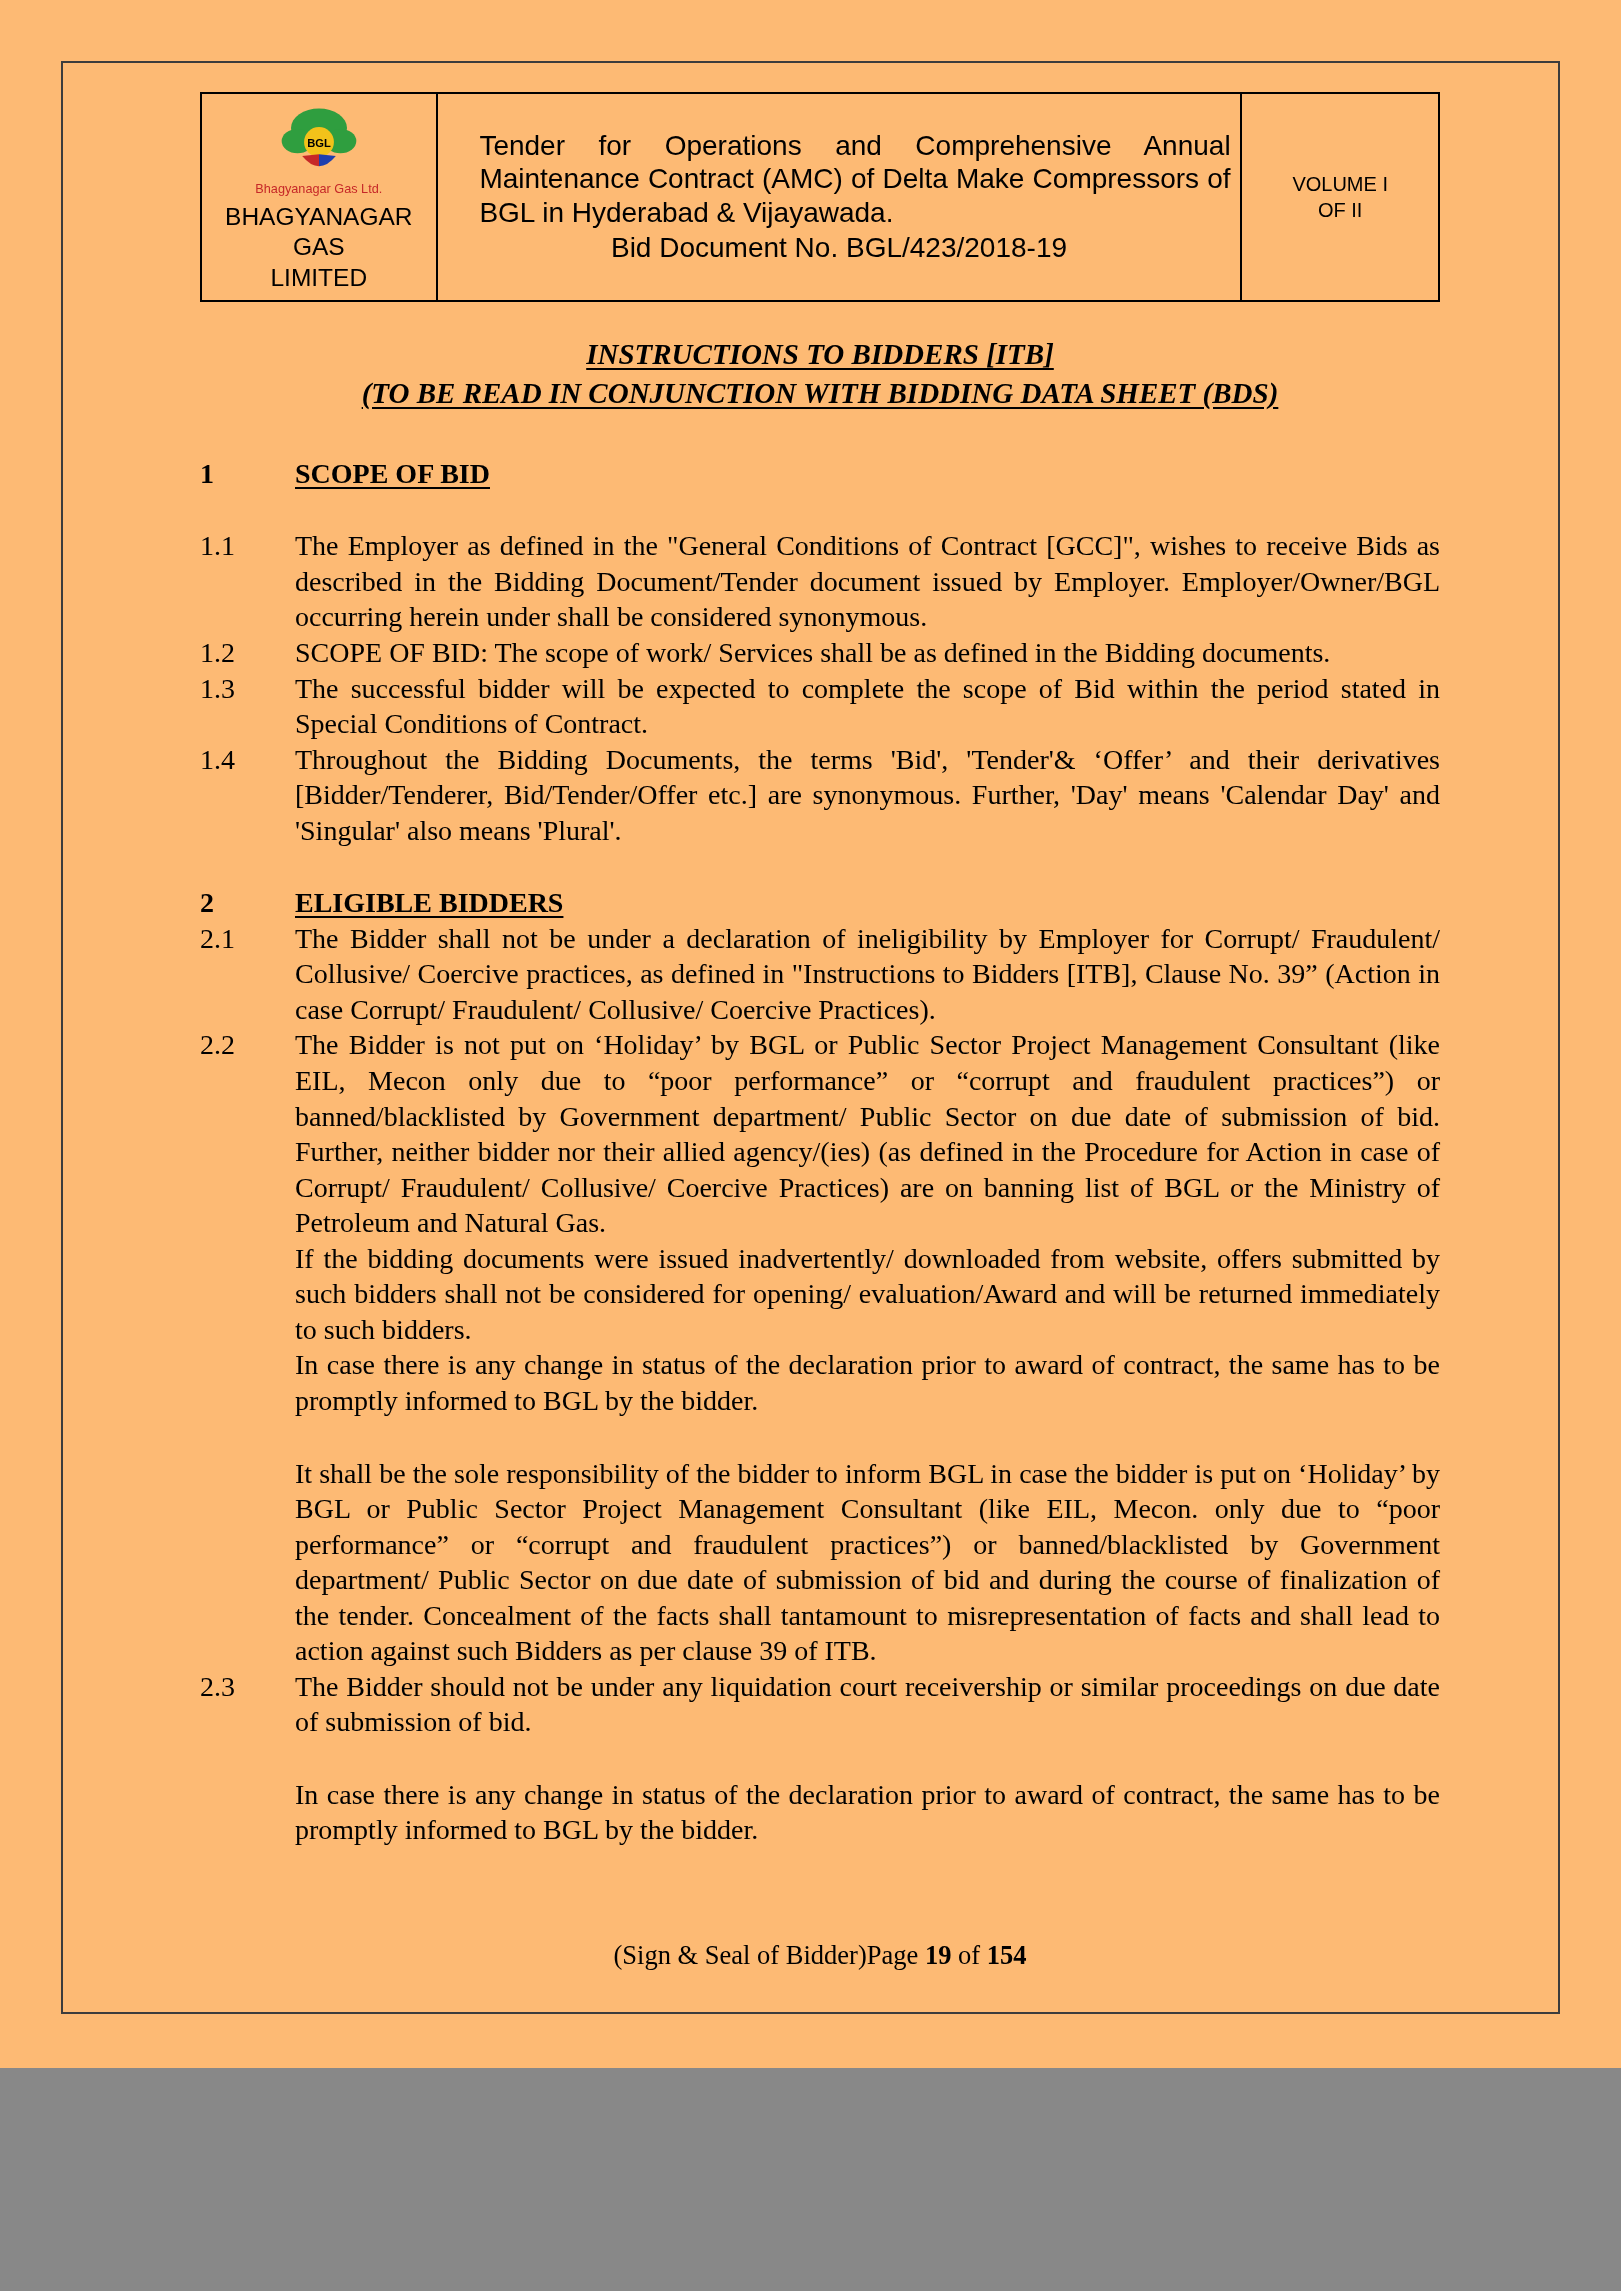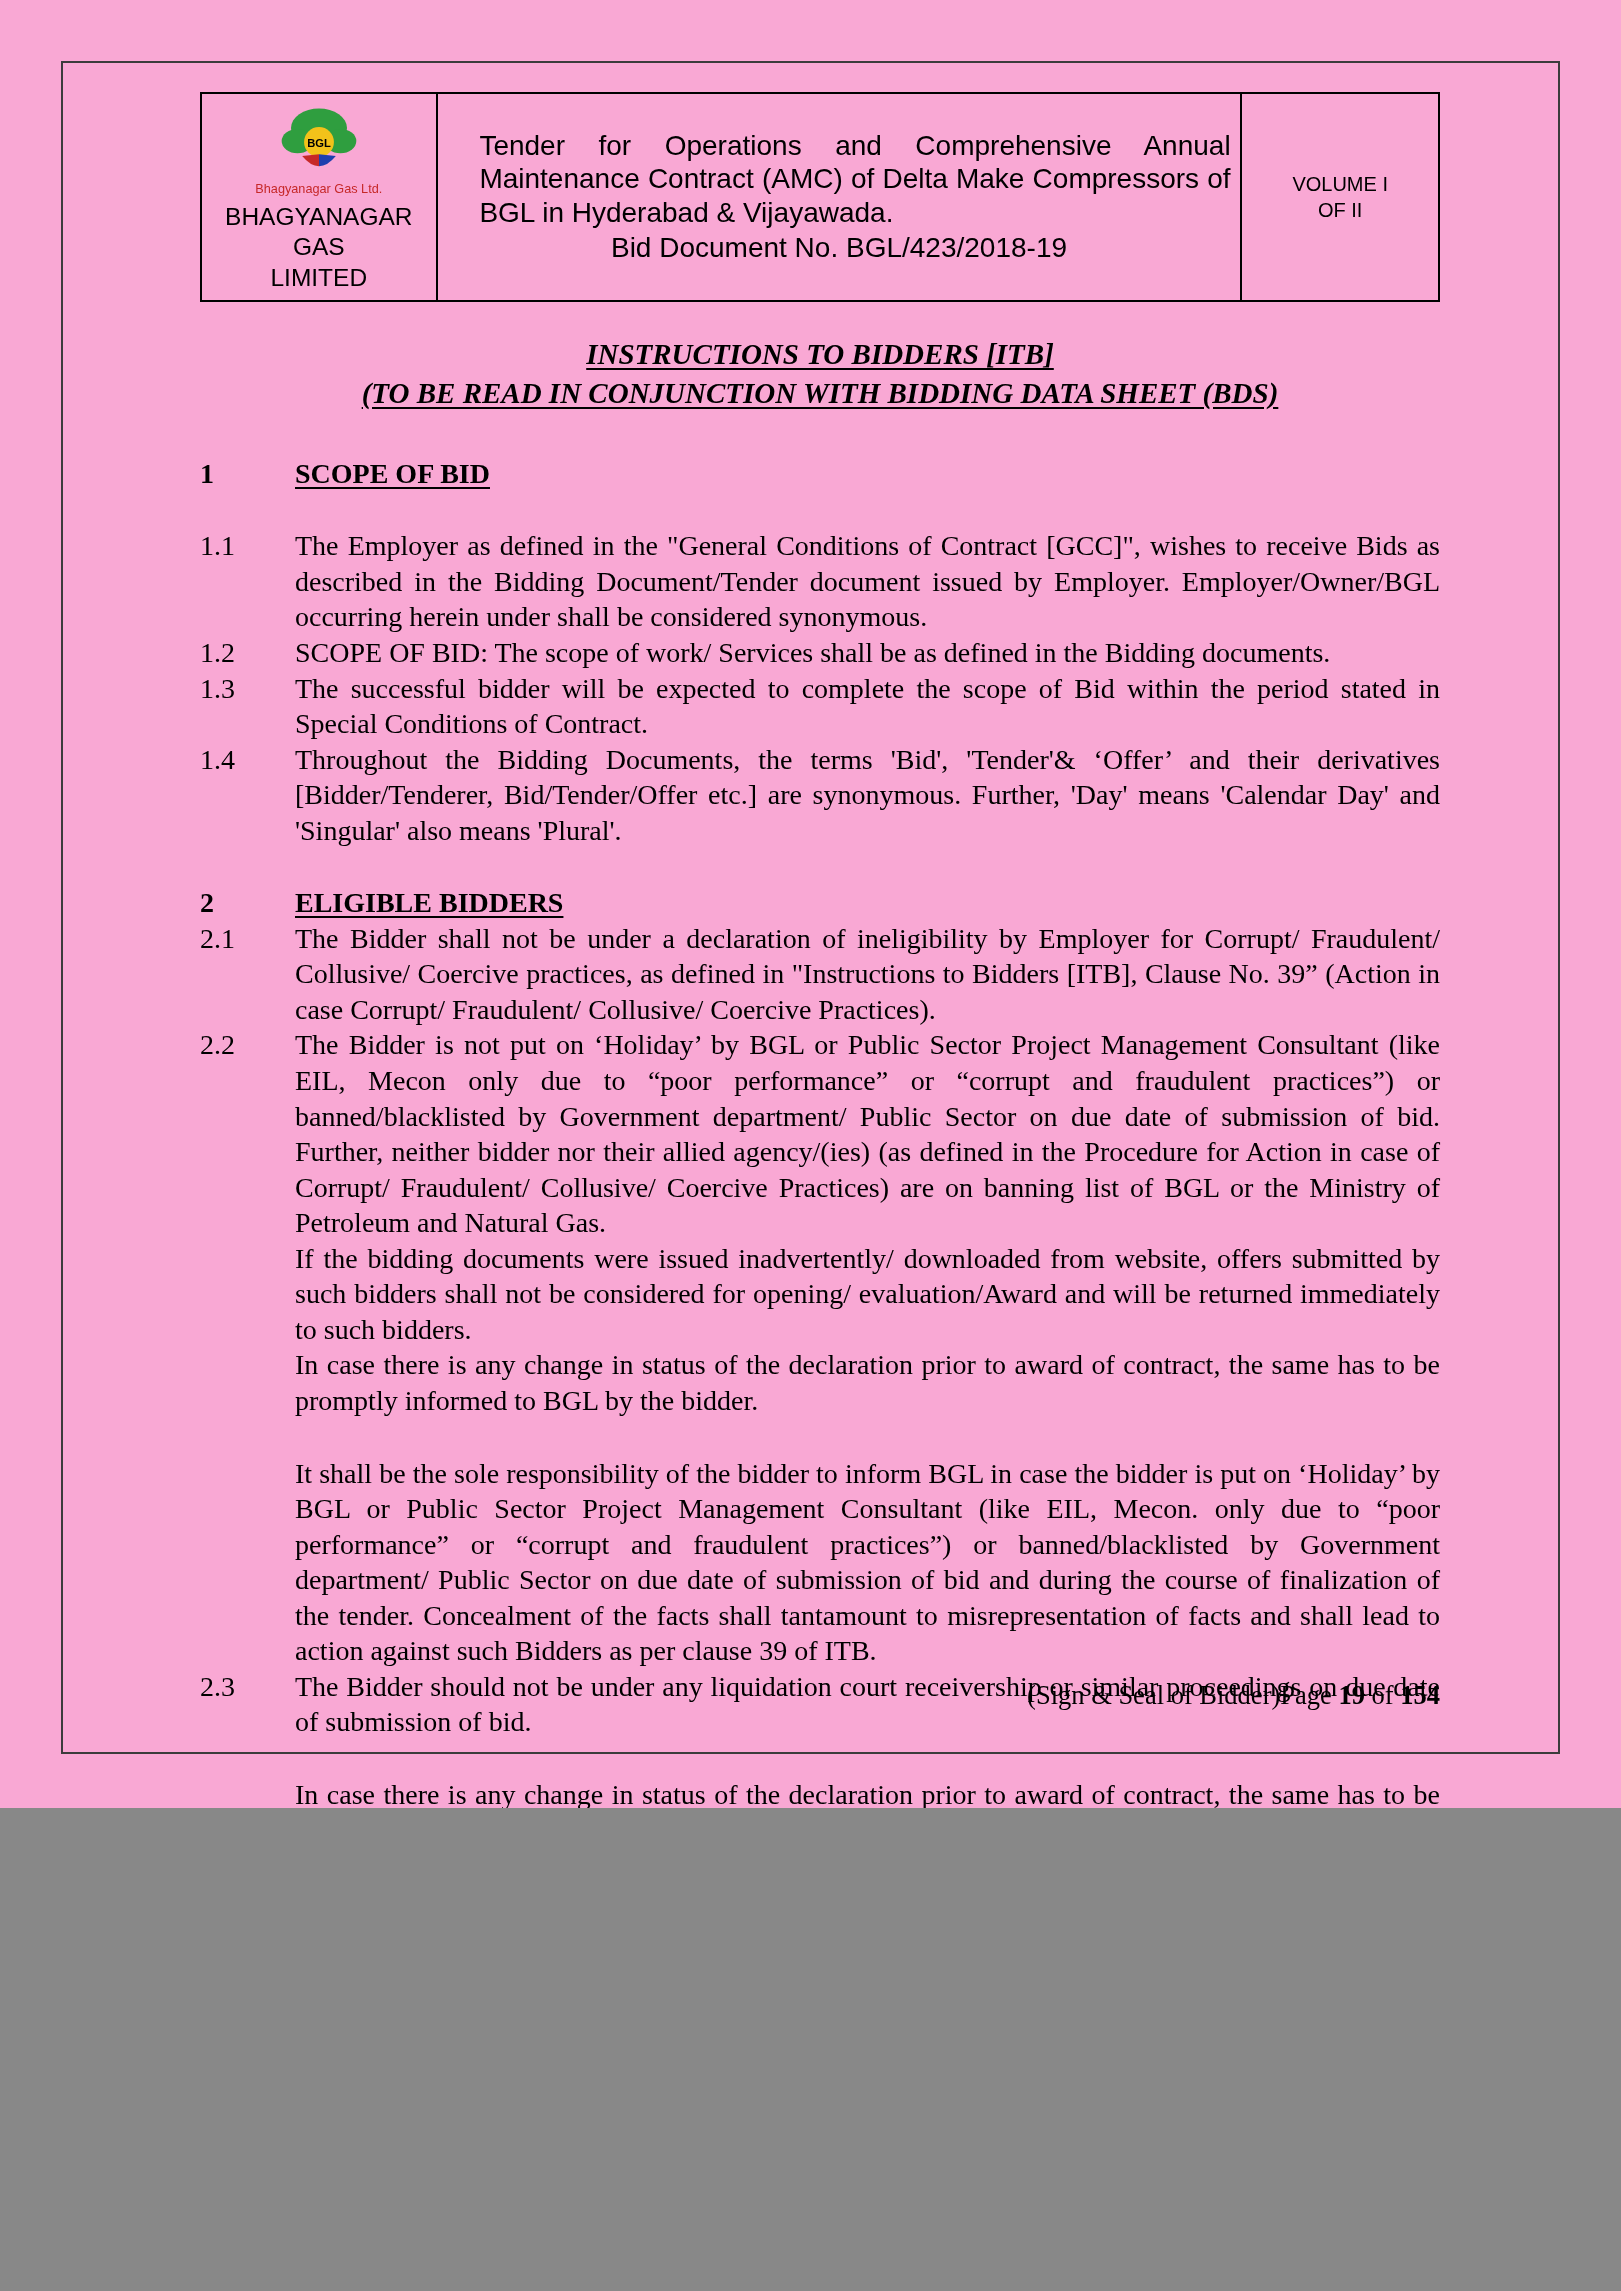--- a/index.html
+++ b/index.html
@@ -1,20 +1,20 @@
 <!DOCTYPE html>
 <html><head>
 <meta charset="utf-8">
 <style>
   html,body{margin:0;padding:0;background:#888;}
   .page{
     position:relative;
-    width:1621px;height:1808px;
+    width:1621px;height:2068px;
     margin:0 auto;
-    background:#f9a8d4;
+    background:#fdba74;
     font-family:"Liberation Serif", serif;
     color:#000;
   }
   .border-box{
     position:absolute;
     left:61px;top:61px;right:61px;bottom:54px;
     border:2px solid #3c3c3c;
   }
   .content{
     position:absolute;
@@ -56,21 +56,21 @@
   .ptext{flex:1 1 auto;text-align:justify;}
   .heading .num{font-weight:bold;}
   .htext{font-weight:bold;text-decoration:underline;text-underline-offset:3.9px;}
   .cont{margin-left:95px;text-align:justify;}
   .mt-lg{margin-top:43px;}
   .mt-md{margin-top:37px;}
   
   .footer{
     position:absolute;
     left:137px;right:118px;bottom:41px;
-    display:flex;justify-content:flex-end;
+    display:flex;justify-content:center;
     font-size:26.5px;
   }
   .footer b{font-weight:bold;}
 </style>
 </head>
 <body>
 
 <div class="page">
   <div class="border-box">
     <div class="content">

